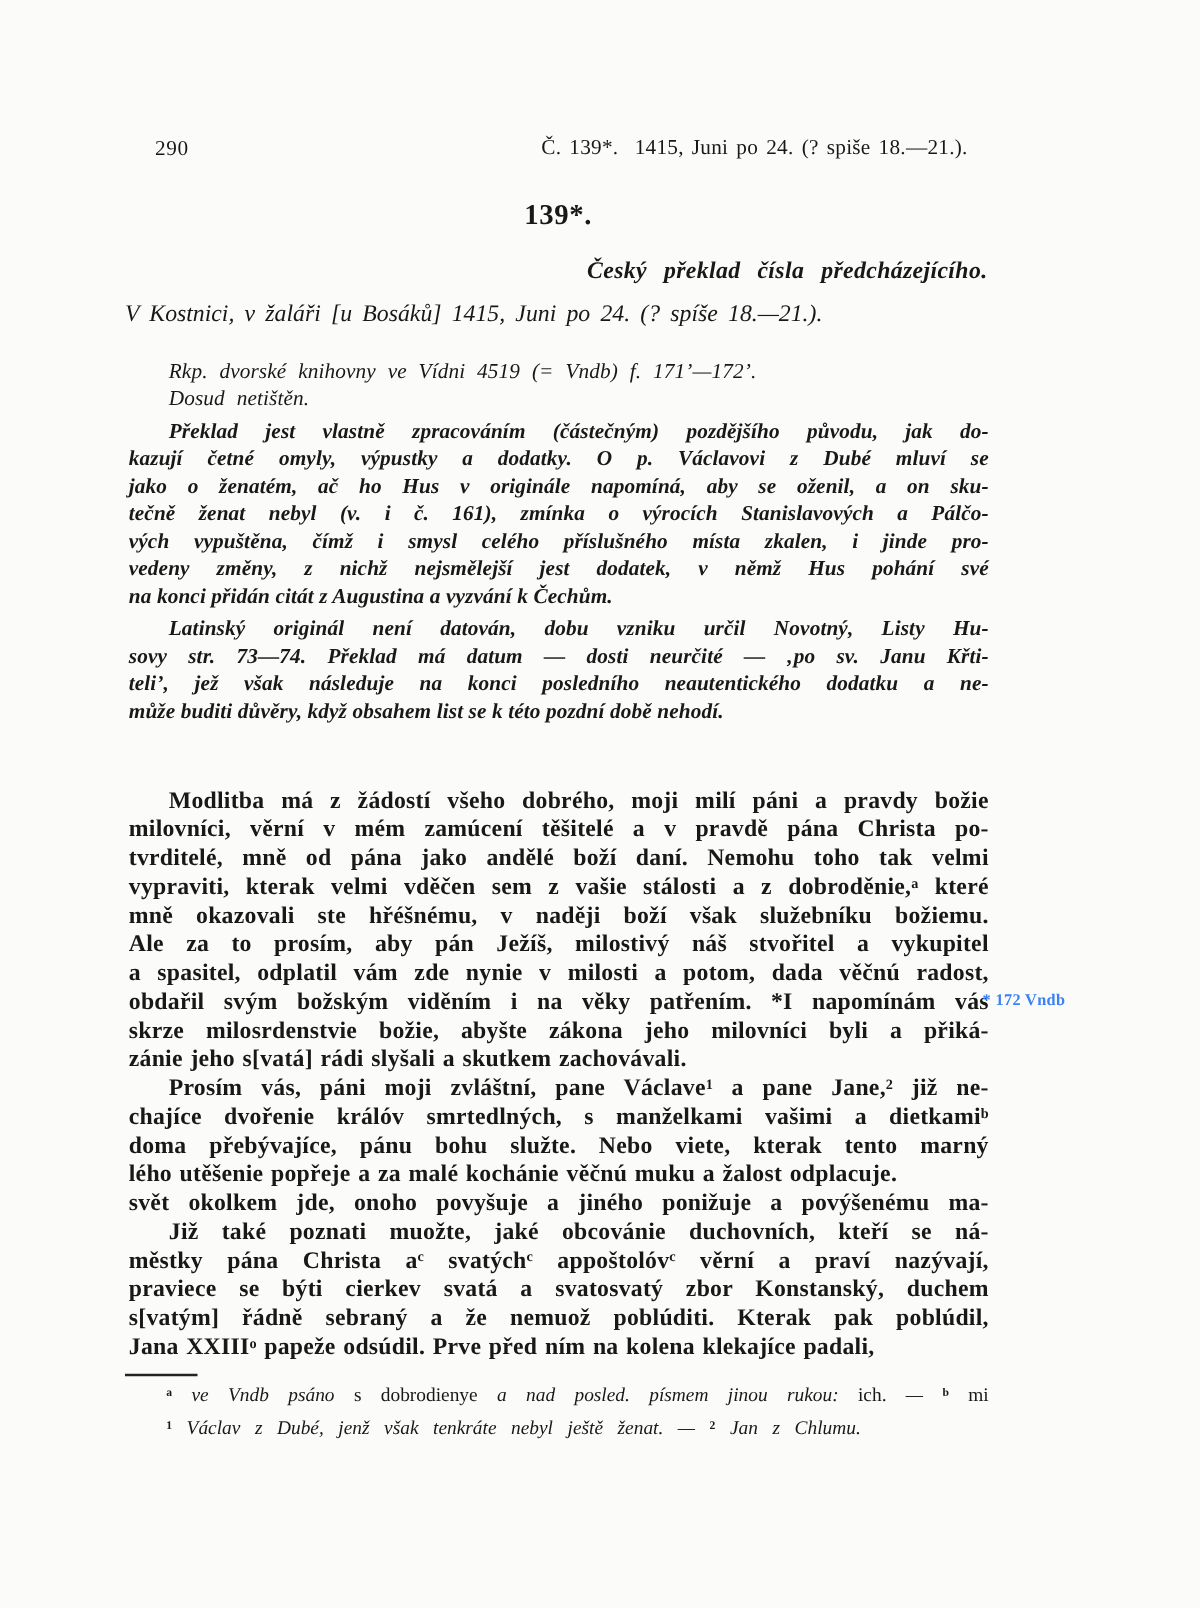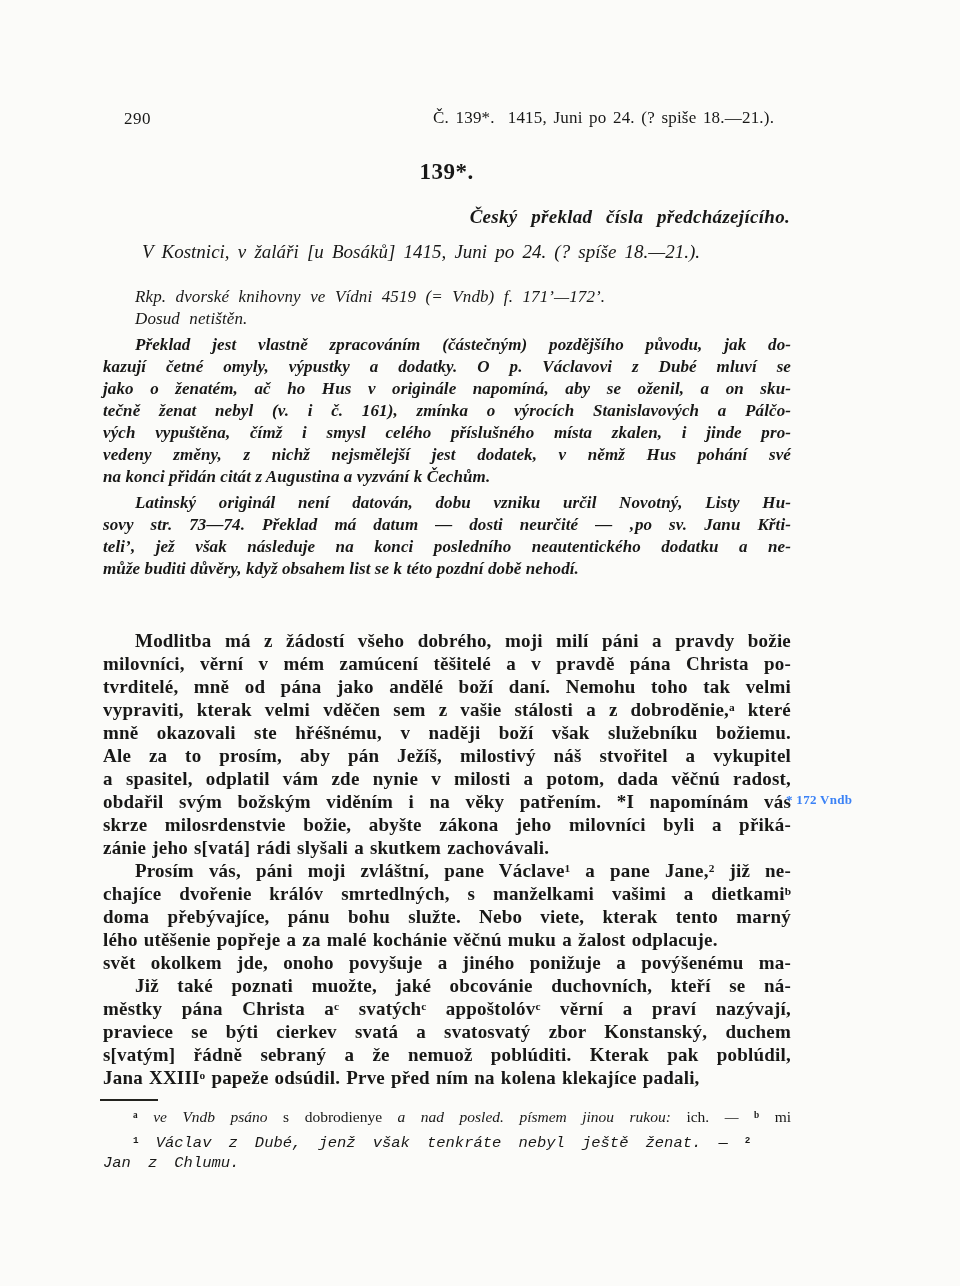--- a/index.html
+++ b/index.html
@@ -31,21 +31,21 @@
     text-align: center; font-size: 23px; font-weight: bold;
     letter-spacing: 0.5px;
   }
   .doc-subtitle {
     position: absolute; left: 103px; top: 206px; width: 687px;
     text-align: right; font-size: 19px; font-style: italic; font-weight: bold;
     word-spacing: 0.45em; letter-spacing: 0.3px;
   }
   .doc-dateline {
     position: absolute; left: 100px; top: 241px; width: 600px;
-    text-align: right; font-size: 19px; font-style: italic;
+    text-align: left; font-size: 19px; font-style: italic;
     word-spacing: 0.18em;
   }
 
   
   .apparatus {
     position: absolute; left: 103px; top: 286px; width: 688px;
     font-size: 17px; font-style: italic; line-height: 22px;
     letter-spacing: 0.1px;
   }
   .apparatus .solo { text-indent: 32px; word-spacing: 0.3em; }
@@ -82,21 +82,21 @@
     position: absolute; left: 100px; top: 1099px;
     width: 58px; height: 2px; background: #23231f;
   }
   .footnotes {
     position: absolute; left: 103px; top: 1107px; width: 688px;
     font-size: 15.5px; font-style: italic; line-height: 20px;
   }
   .footnotes .rm { font-style: normal; }
   .footnotes .sup { font-style: normal; font-weight: bold; }
   .fn-first { text-indent: 30px; text-align: justify; text-align-last: justify; }
-  .fn-commentary { text-indent: 30px; margin-top: 6px; word-spacing: 0.5em; font-family: Liberation Mono, monospace; }
+  .fn-commentary { text-indent: 30px; margin-top: 6px; word-spacing: 0.5em; }
 </style>
 </head>
 <body>
 
 <div class="page">
 
   <span class="page-number">290</span>
   <span class="running-head">Č. 139*.  1415, Juni po 24. (? spiše 18.—21.).</span>
 
   <div class="doc-number">139*.</div>

